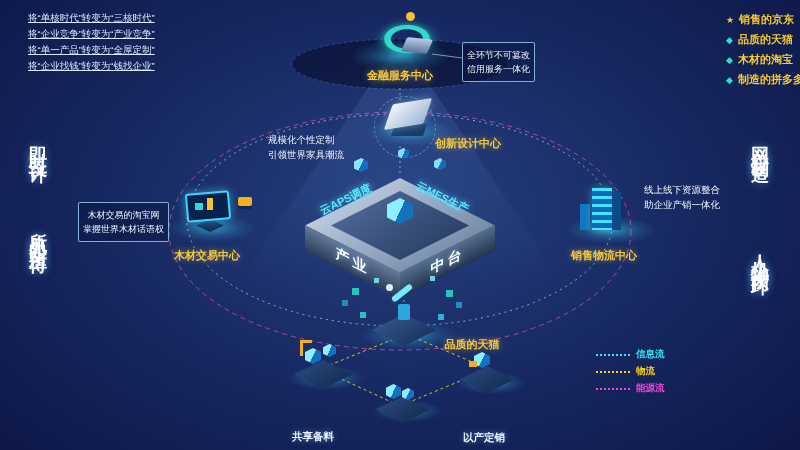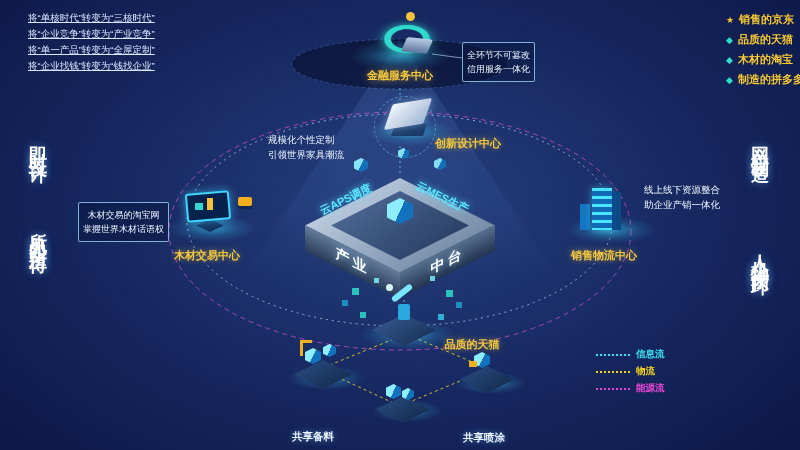--- a/index.html
+++ b/index.html
@@ -241,21 +241,21 @@
   <div class="glow" style="left:372px;top:400px;width:70px;height:22px;"></div>
   <div class="abs dia sp-plat"></div>
   <div class="abs mcube sp-c1"></div>
   <div class="abs mcube sp-c2"></div>
   <div class="shared-label" style="left:399px;top:434px;">共享加工</div>
 
   <div class="glow" style="left:456px;top:372px;width:70px;height:22px;"></div>
   <div class="abs dia ss-plat"></div>
   <div class="abs mcube ss-c1"></div>
   <div class="abs ss-gold"></div>
-  <div class="shared-label" style="left:484px;top:393px;">共享喷涂</div>
+  <div class="shared-label" style="left:484px;top:393px;">以产定销</div>
 
   <div class="abs legend">
     <div class="lg-row">
       <span class="lg-line c-info"></span>
       <span class="lg-label c-info">信息流</span>
     </div>
     <div class="lg-row">
       <span class="lg-line c-mat"></span>
       <span class="lg-label c-mat">物流</span>
     </div>

